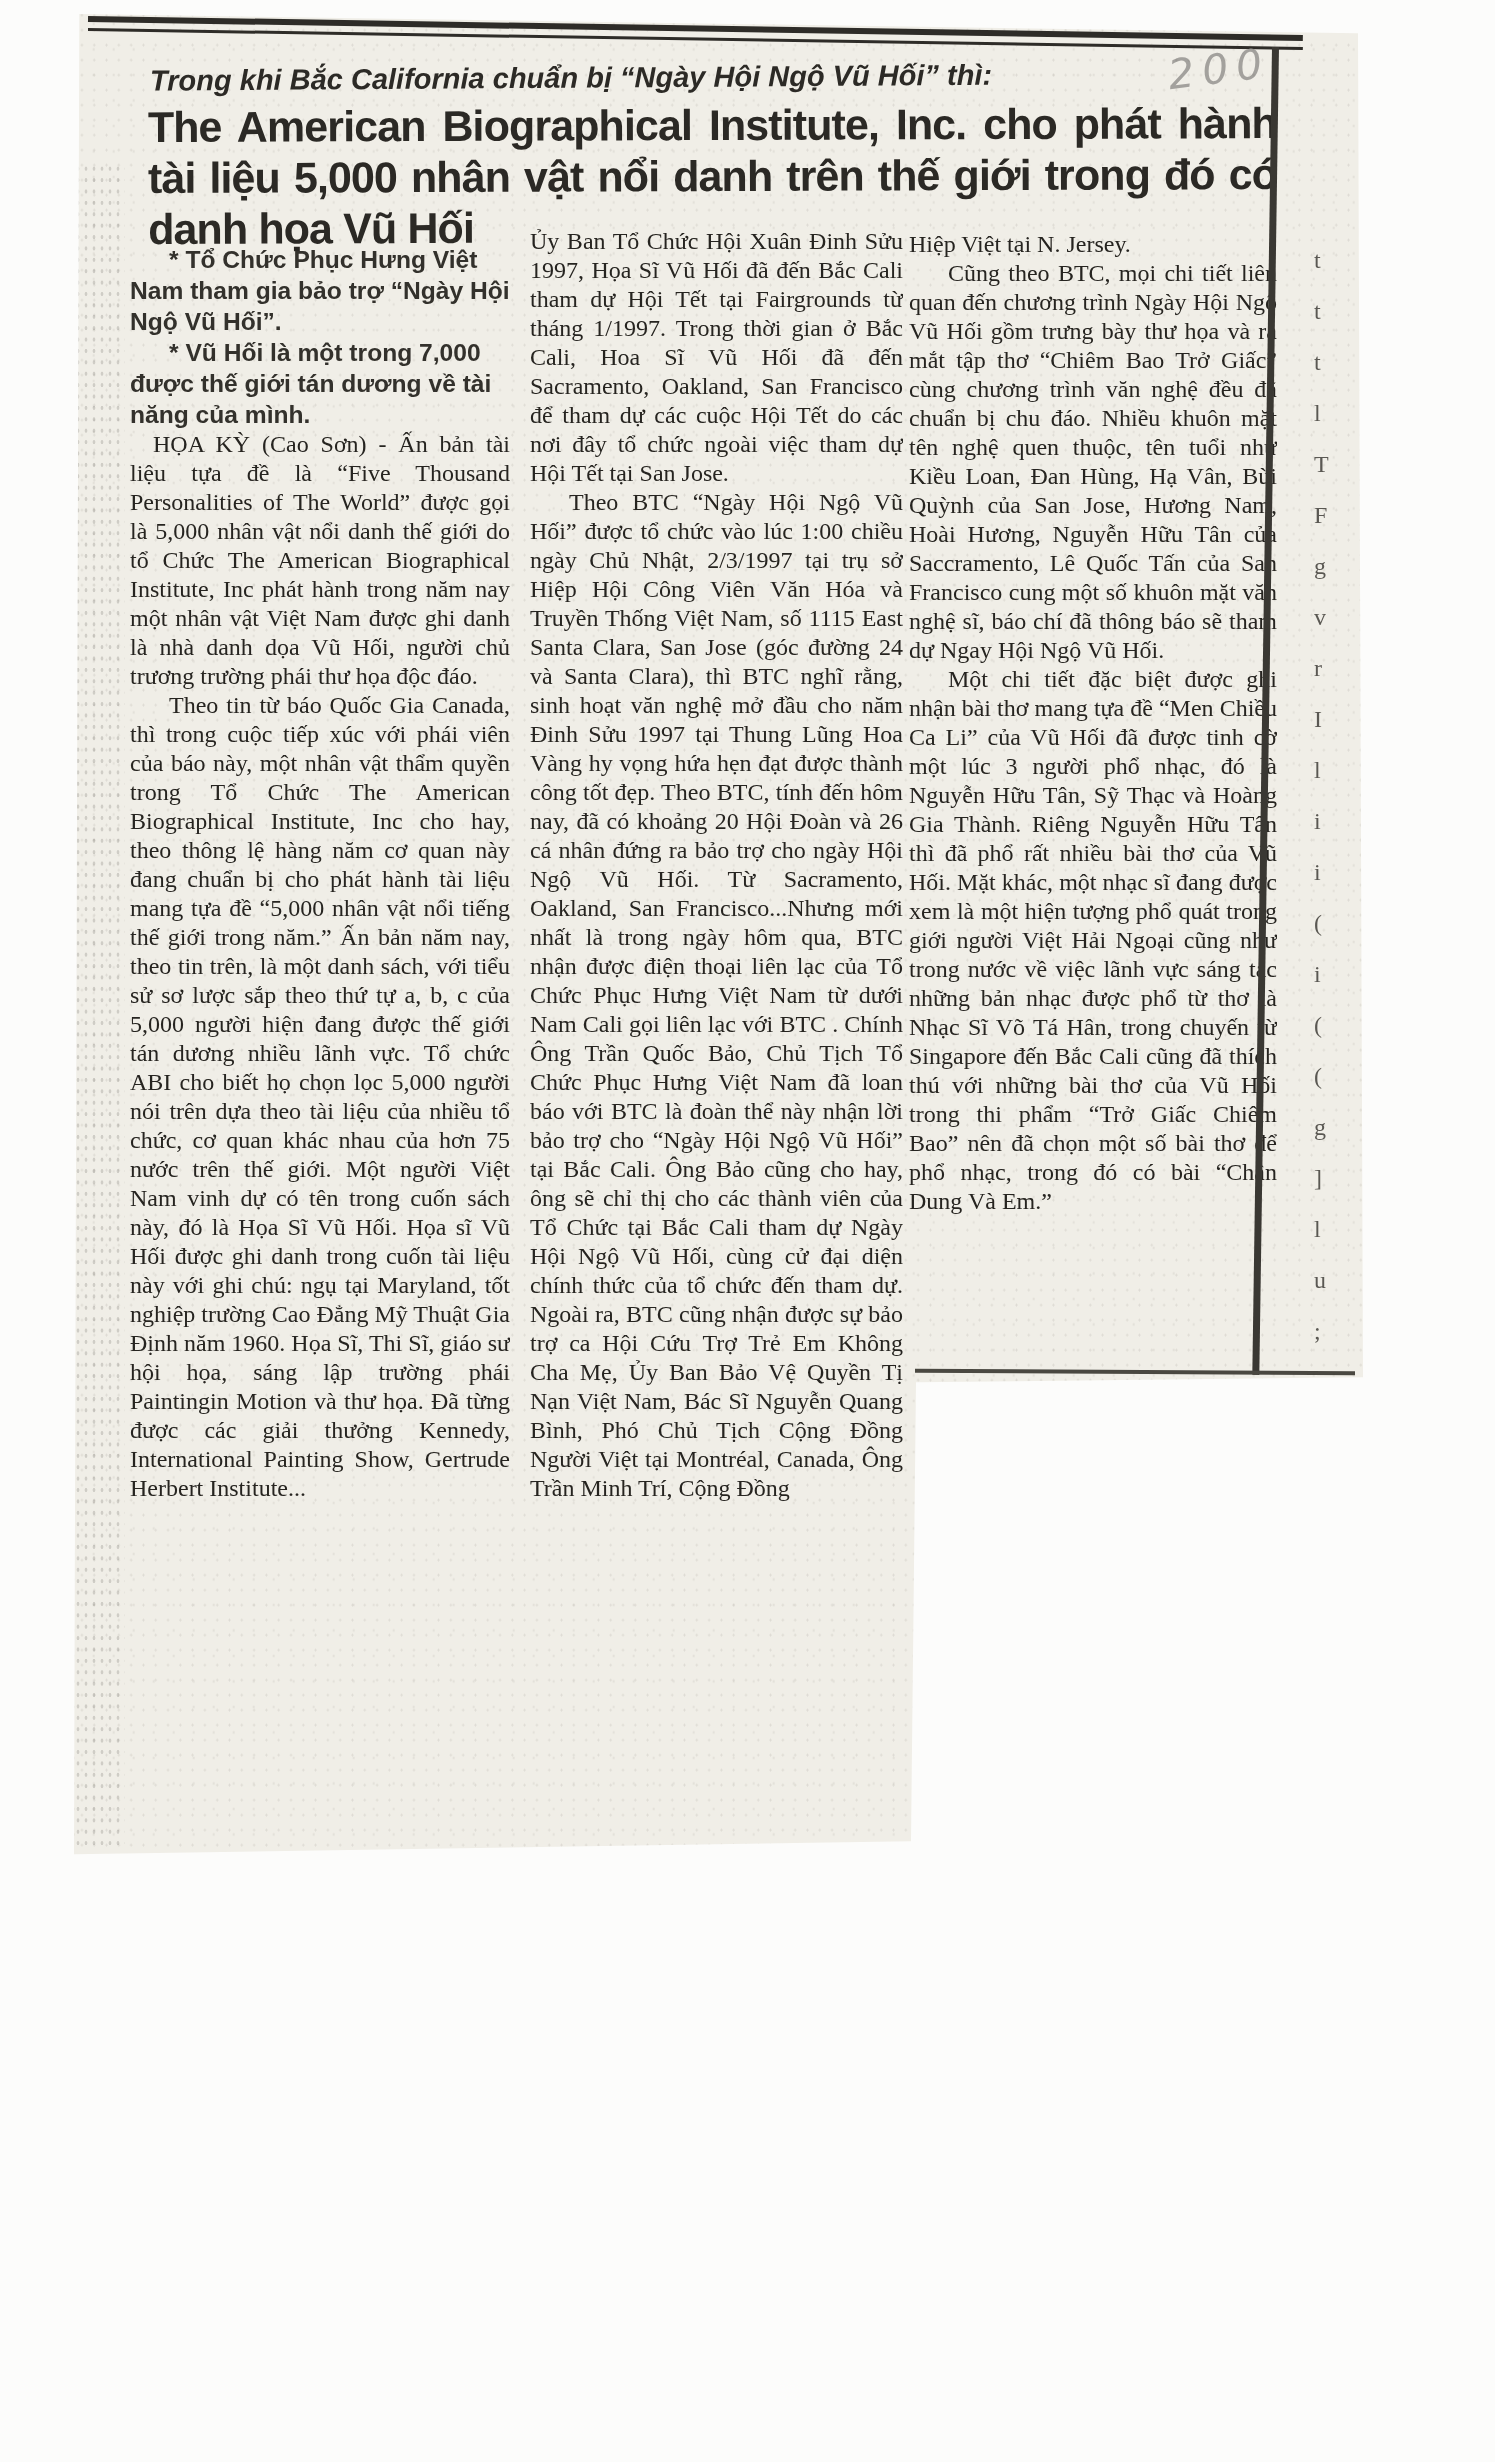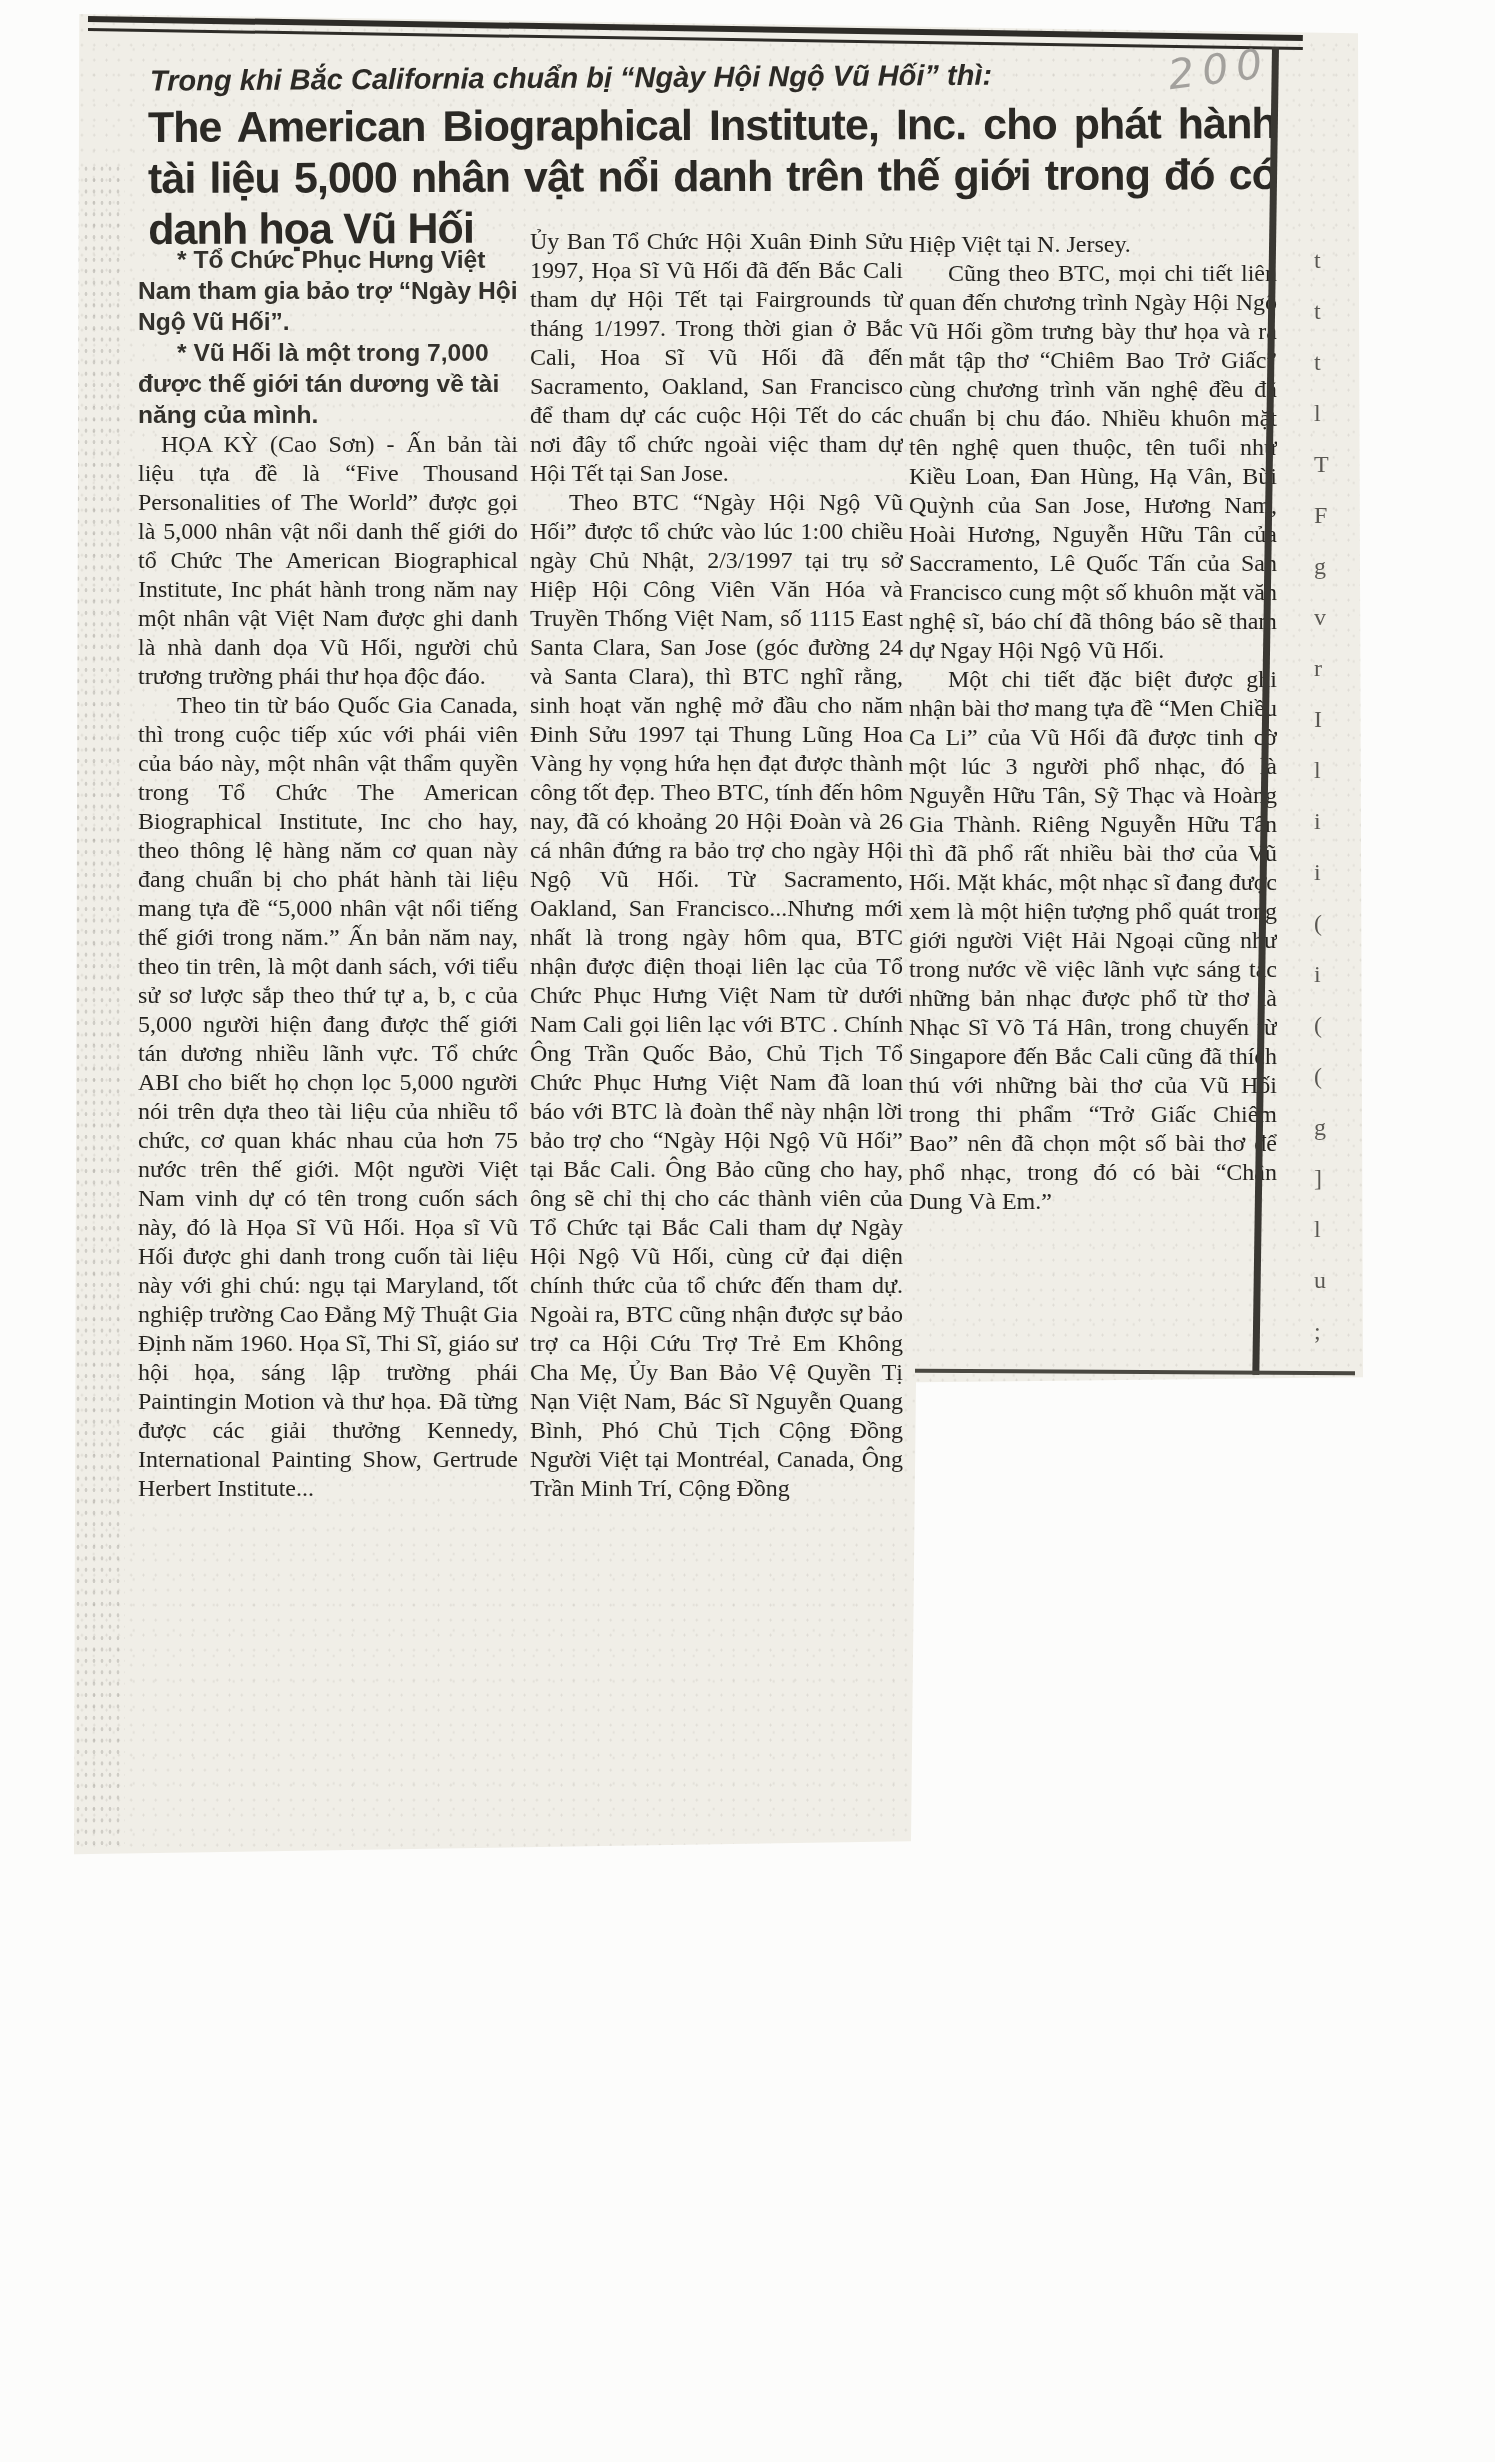--- a/index.html
+++ b/index.html
@@ -48,21 +48,21 @@
     font-family:"DejaVu Sans", sans-serif;font-style:italic;
     font-size:41px;color:#a3a19d;letter-spacing:8px;transform:rotate(-7deg);
   }
   .col{
     position:absolute;text-align:justify;color:#262420;
     font-size:24px;line-height:29px;overflow:hidden;
   }
   .col p{margin:0;text-indent:39px;}
   .col p.p-first{text-indent:23px;}
   .col p.p-flush{text-indent:0;}
-  .col-left{left:64px;top:239px;width:380px;height:1574px;}
+  .col-left{left:56px;top:239px;width:380px;height:1574px;}
   .col-mid{left:456px;top:222px;width:373px;height:1606px;}
   .col-right{left:835px;top:225px;width:368px;height:1112px;}
   .lead{
     font-family:"Liberation Sans", sans-serif;font-weight:700;
     font-size:24.6px;line-height:31px;color:#33312c;
     text-align:left;text-indent:0;margin:0 0 11.4px 0;
   }
   .margin-text-strip{
     position:absolute;left:1240px;top:230px;width:39px;
     font-size:24px;line-height:51px;color:#403e39;

